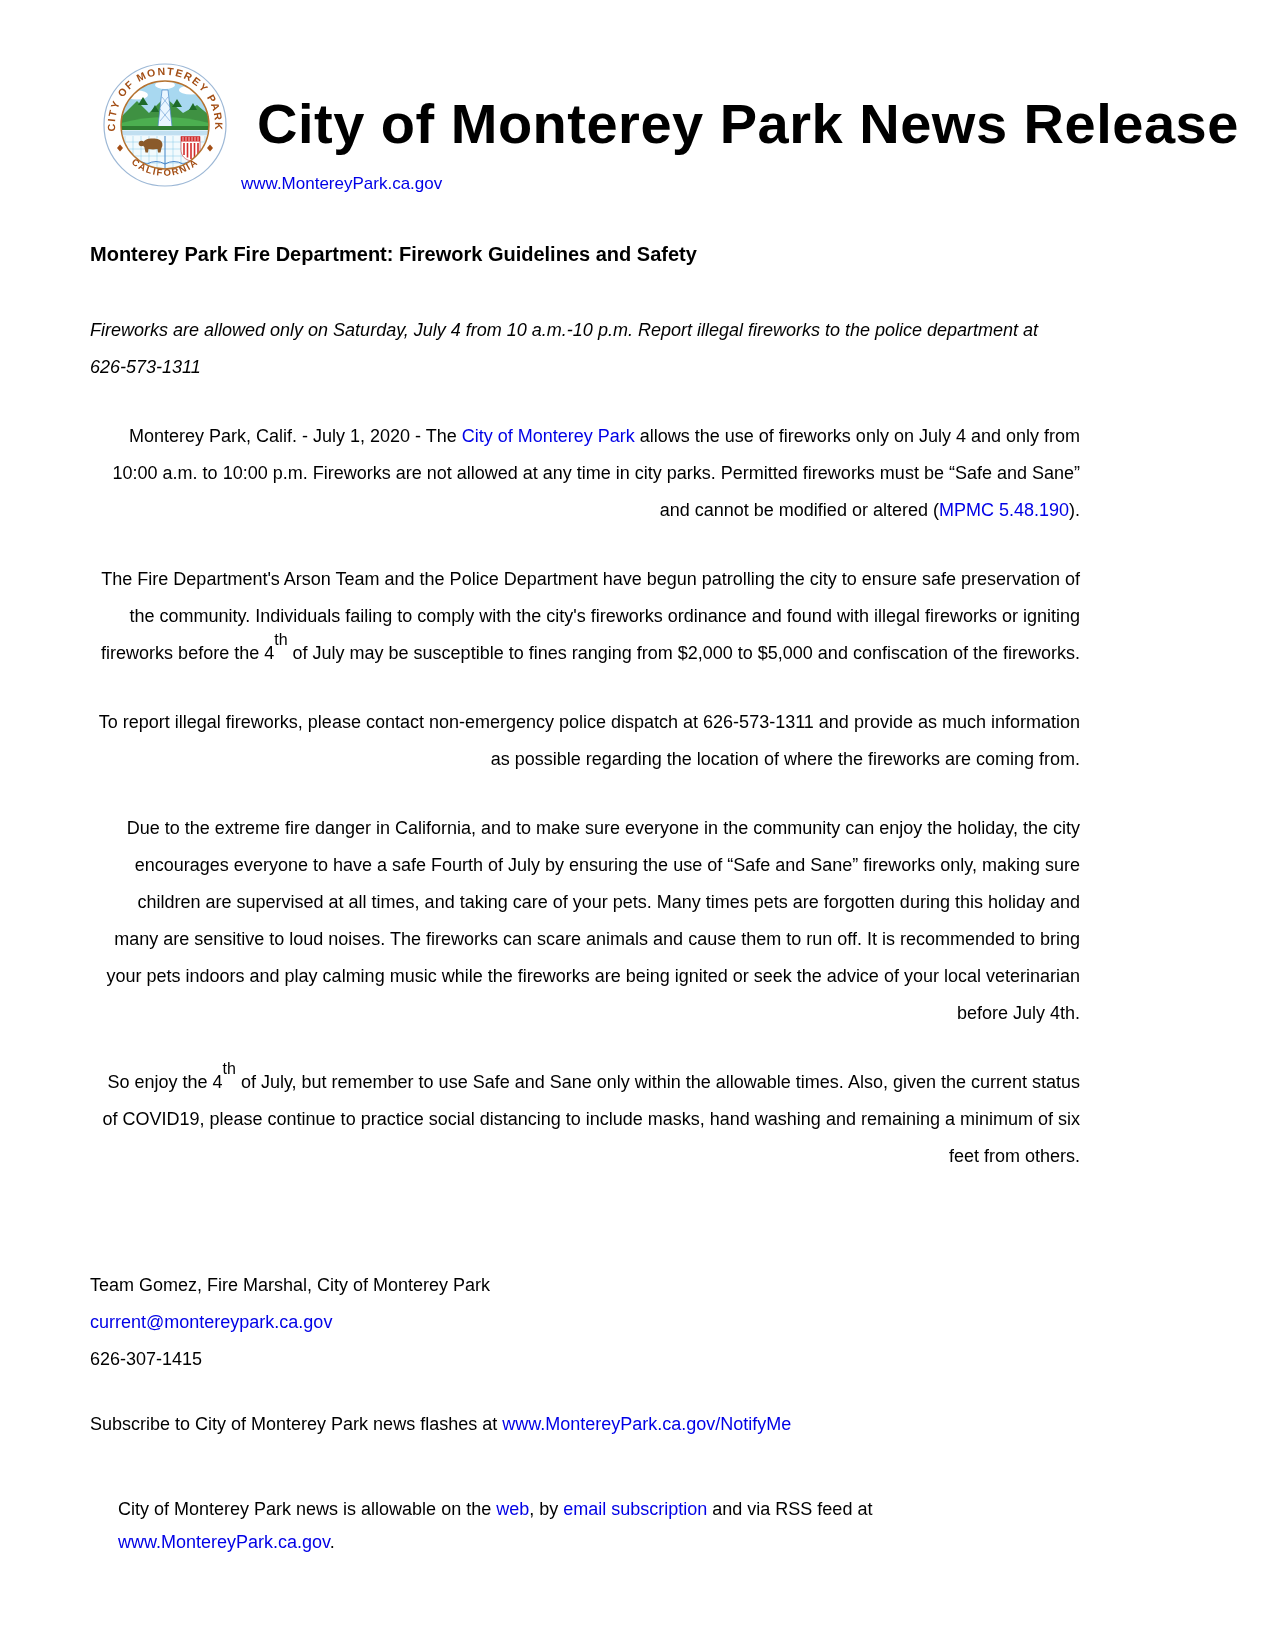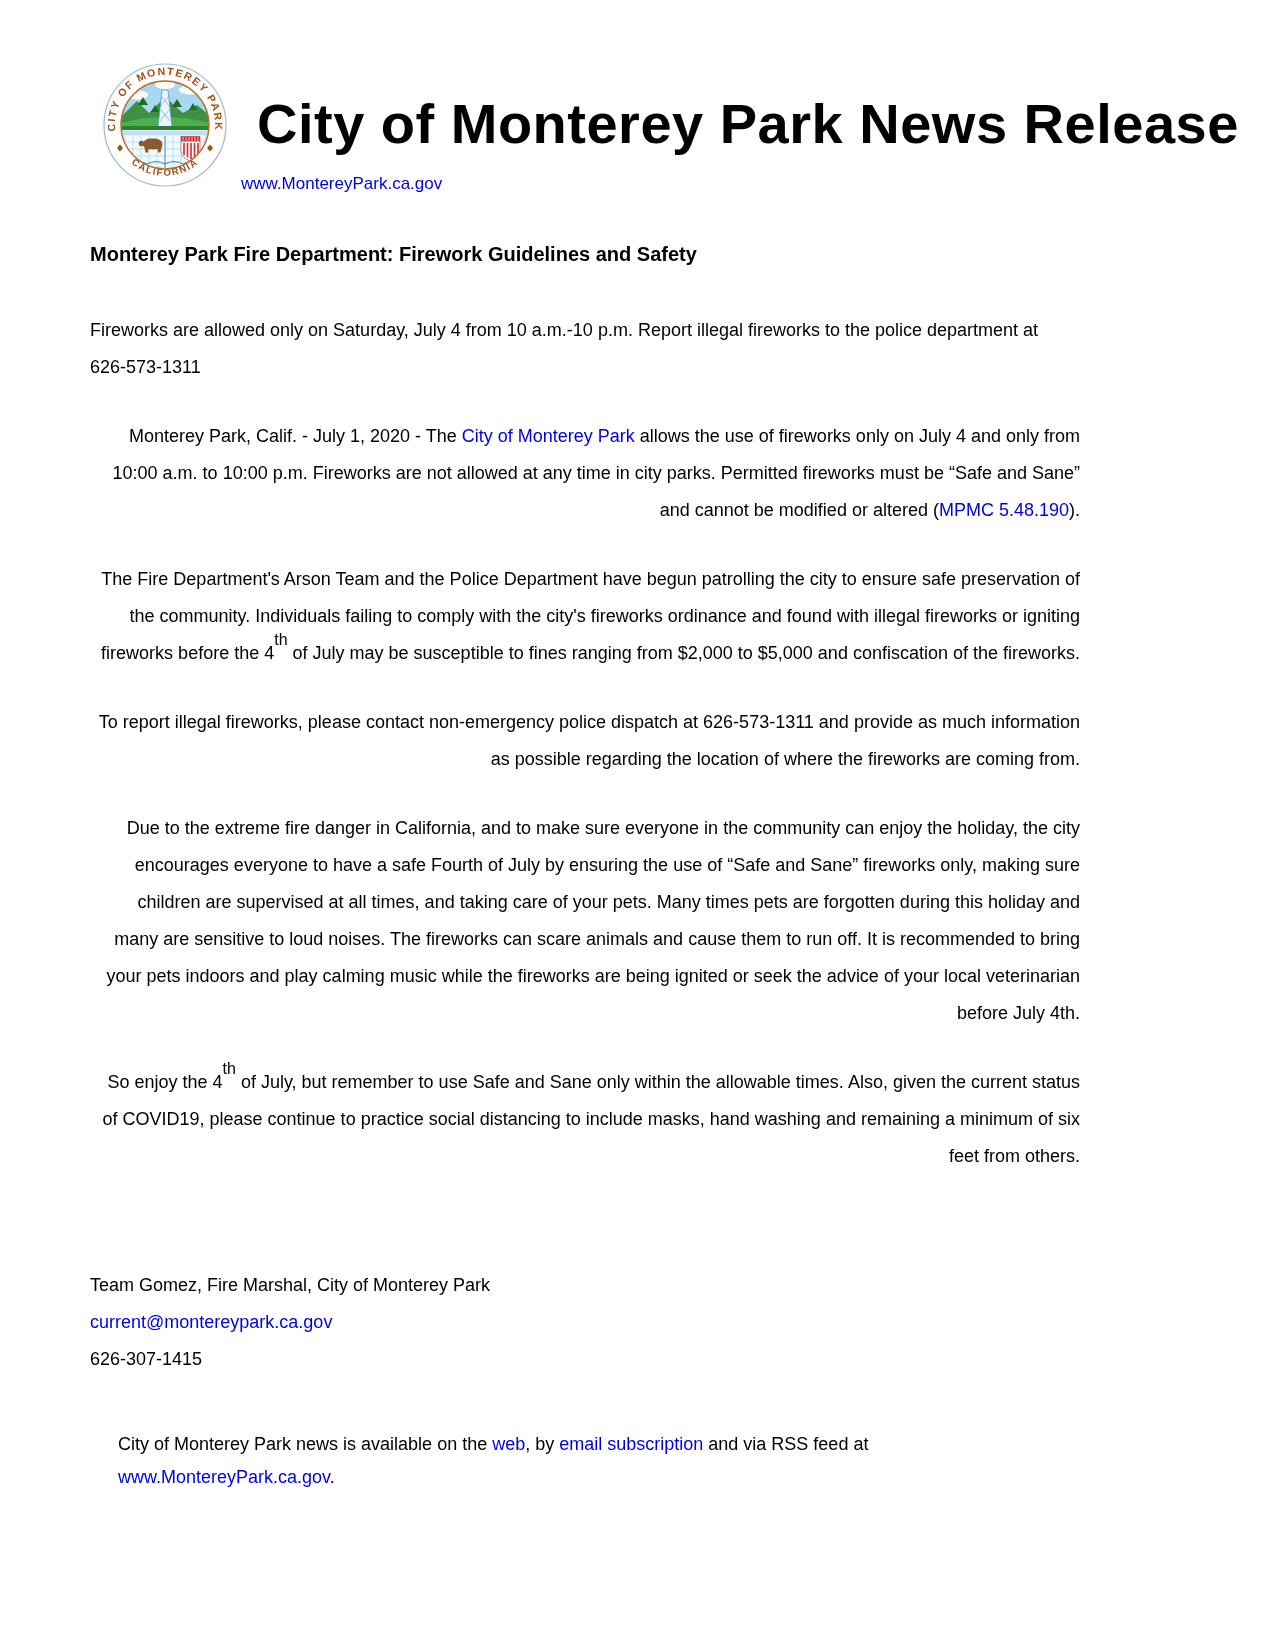--- a/index.html
+++ b/index.html
@@ -16,21 +16,21 @@
   .title-block { margin-left:14px; padding-top:14px; }
   .page-title {
     margin:16px; font-size:56px; font-weight:700; letter-spacing:0.5px;
     line-height:1.1; white-space:nowrap;
   }
   .site-link { display:inline-block; margin-top:3px; font-size:17px; }
 
   
   .article { padding-left:90px; width:990px; font-size:18px; line-height:37px; }
   .headline { margin:48px 0 0 0; font-size:20px; font-weight:bold; line-height:24px; }
-  .subhead  { margin:46px 14px 0 0; }
+  .subhead  { margin:46px 14px 0 0; font-style:italic; }
   .body-p   { margin:32px 0 0 0;text-align:right; }
   sup.ord { font-size:16px; line-height:0; position:relative; top:-7px; }
 
   a.lnk { color:#0000E6; text-decoration:none; cursor:pointer; }
 
   .media { margin-top:92px; }
   .media .bold { font-weight:bold; }
   .media div, .media a { display:block; }
 
   .subscribe { margin:28px 0 0 0; }
@@ -114,17 +114,18 @@
     <p class="body-p"><span>To report illegal fireworks, please contact non-emergency police dispatch at 626-573-1311 and provide as much information as possible regarding the location of where the fireworks are coming from.</span></p>
     <p class="body-p"><span>Due to the extreme fire danger in California, and to make sure everyone in the community can enjoy the holiday, the city encourages everyone to have a safe Fourth of July by ensuring the use of “Safe and Sane” fireworks only, making sure children are supervised at all times, and taking care of your pets. Many times pets are forgotten during this holiday and many are sensitive to loud noises. The fireworks can scare animals and cause them to run off. It is recommended to bring your pets indoors and play calming music while the fireworks are being ignited or seek the advice of your local veterinarian before July 4th.</span></p>
     <p class="body-p"><span>So enjoy the 4</span><sup class="ord">th</sup><span> of July, but remember to use Safe and Sane only within the allowable times. Also, given the current status of COVID19, please continue to practice social distancing to include masks, hand washing and remaining a minimum of six feet from others.</span></p>
 
     <section class="media">
       <div>Team Gomez, Fire Marshal, City of Monterey Park</div>
       <a class="lnk" href="#">current@montereypark.ca.gov</a>
       <div>626-307-1415</div>
     </section>
 
+    <p class="subscribe"><span>Subscribe to City of Monterey Park news flashes at </span><a href="#" class="lnk">www.MontereyPark.ca.gov/NotifyMe</a></p>
 
-    <p class="footer"><span>City of Monterey Park news is available on the </span><a href="#" class="lnk">web</a><span>, by </span><a href="#" class="lnk">email subscription</a><span> and via RSS feed at </span><a href="#" class="lnk">www.MontereyPark.ca.gov</a><span>.</span></p>
+    <p class="footer"><span>City of Monterey Park news is allowable on the </span><a href="#" class="lnk">web</a><span>, by </span><a href="#" class="lnk">email subscription</a><span> and via RSS feed at </span><a href="#" class="lnk">www.MontereyPark.ca.gov</a><span>.</span></p>
   </main>
 
 </div>
 
 </body></html>

